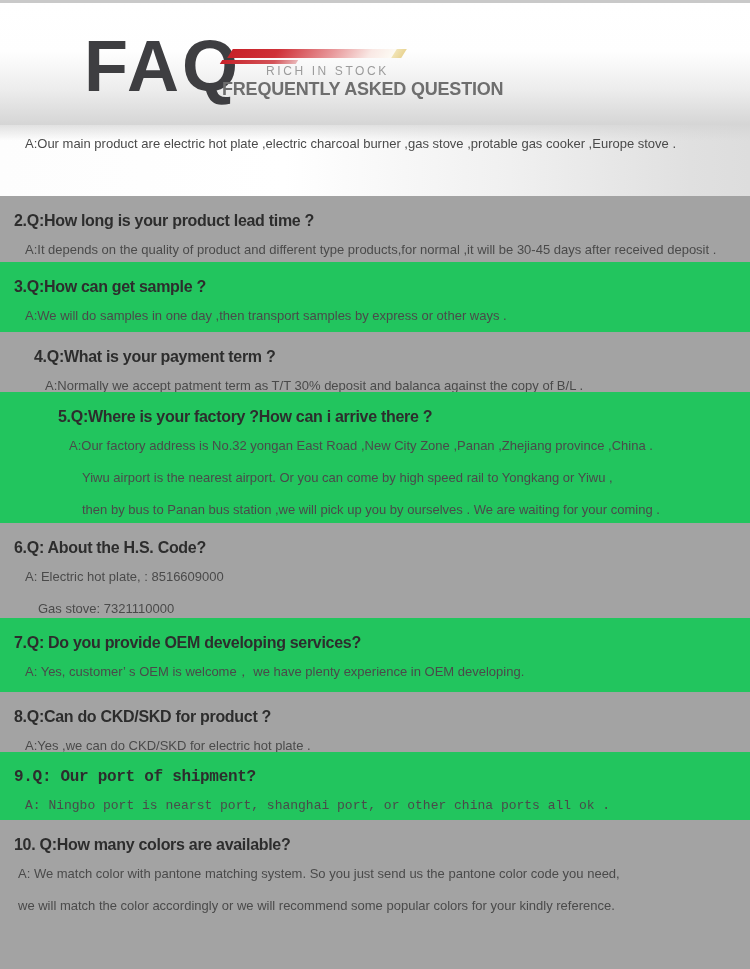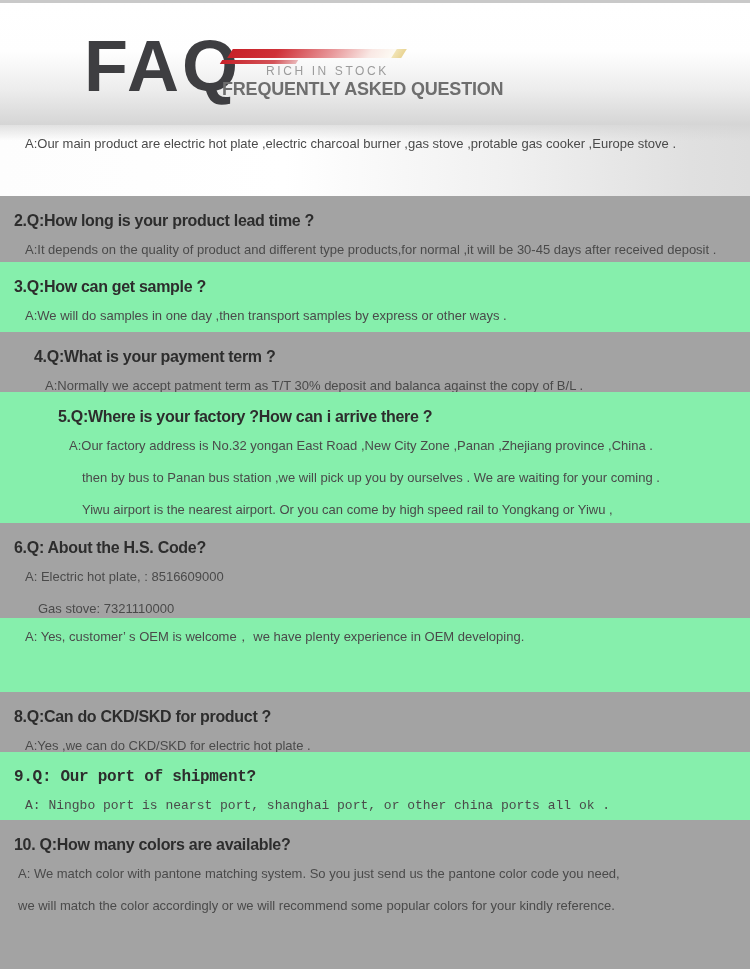--- a/index.html
+++ b/index.html
@@ -50,21 +50,21 @@
     letter-spacing:-0.2px;white-space:nowrap;
   }
   
   .sec{box-sizing:border-box;overflow:hidden;}
   .sec.grad1{
     background:
       linear-gradient(180deg,rgba(210,210,210,.65) 0%,rgba(255,255,255,0) 22%),
       linear-gradient(90deg,#fdfdfd 0%,#ffffff 38%,#f0f0f0 68%,#e0e0e0 92%,#dddddd 100%);
   }
   .sec.white{background:#a3a3a3;}
-  .sec.gray{background:#86efac;}
+  .sec.gray{background:#22c55e;}
   .q{
     margin:0 0 0 14px;padding-top:15px;
     font-size:16px;font-weight:bold;line-height:20px;
     letter-spacing:-0.3px;color:#2d2d2d;white-space:nowrap;
   }
   .a{
     margin:11px 0 0 25px;
     font-size:13px;line-height:16px;color:#4a4a4a;white-space:nowrap;
   }
   .a + .a{margin-top:16px;}
@@ -108,31 +108,32 @@
 </div>
 
 <div class="sec s4 white">
   <p class="q">4.Q:What is your payment term ?</p>
   <p class="a">A:Normally we accept patment term as T/T 30% deposit and balanca against the copy of B/L .</p>
 </div>
 
 <div class="sec s5 gray">
   <p class="q">5.Q:Where is your factory ?How can i arrive there ?</p>
   <p class="a">A:Our factory address is No.32 yongan East Road ,New City Zone ,Panan ,Zhejiang province ,China .</p>
+  <p class="a in-b">Yiwu airport is the nearest airport. Or you can come by high speed rail to Yongkang or Yiwu ,</p>
   <p class="a in-b">then by bus to Panan bus station ,we will pick up you by ourselves . We are waiting for your coming .</p>
-  <p class="a in-b">Yiwu airport is the nearest airport. Or you can come by high speed rail to Yongkang or Yiwu ,</p>
 </div>
 
 <div class="sec s6 white">
   <p class="q">6.Q: About the H.S. Code?</p>
   <p class="a">A: Electric hot plate, : 8516609000</p>
   <p class="a in-b">Gas stove: 7321110000</p>
 </div>
 
 <div class="sec s7 gray">
+  <p class="q">7.Q: Do you provide OEM developing services?</p>
   <p class="a">A: Yes, customer’ s OEM is welcome，  we have plenty experience in OEM developing.</p>
 </div>
 
 <div class="sec s8 white">
   <p class="q">8.Q:Can do CKD/SKD for product ?</p>
   <p class="a">A:Yes ,we can do CKD/SKD for electric hot plate .</p>
 </div>
 
 <div class="sec s9 gray">
   <p class="q">9.Q: Our port of shipment?</p>

